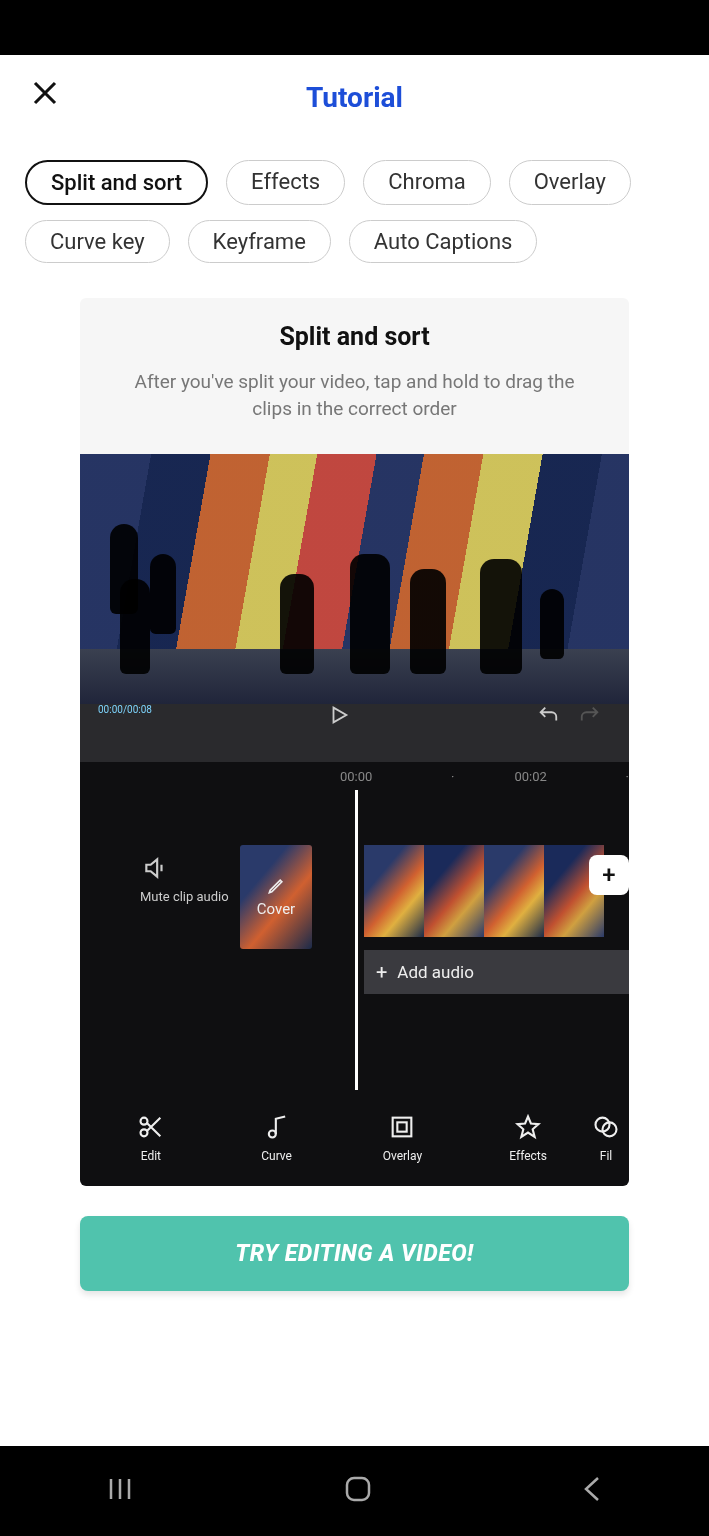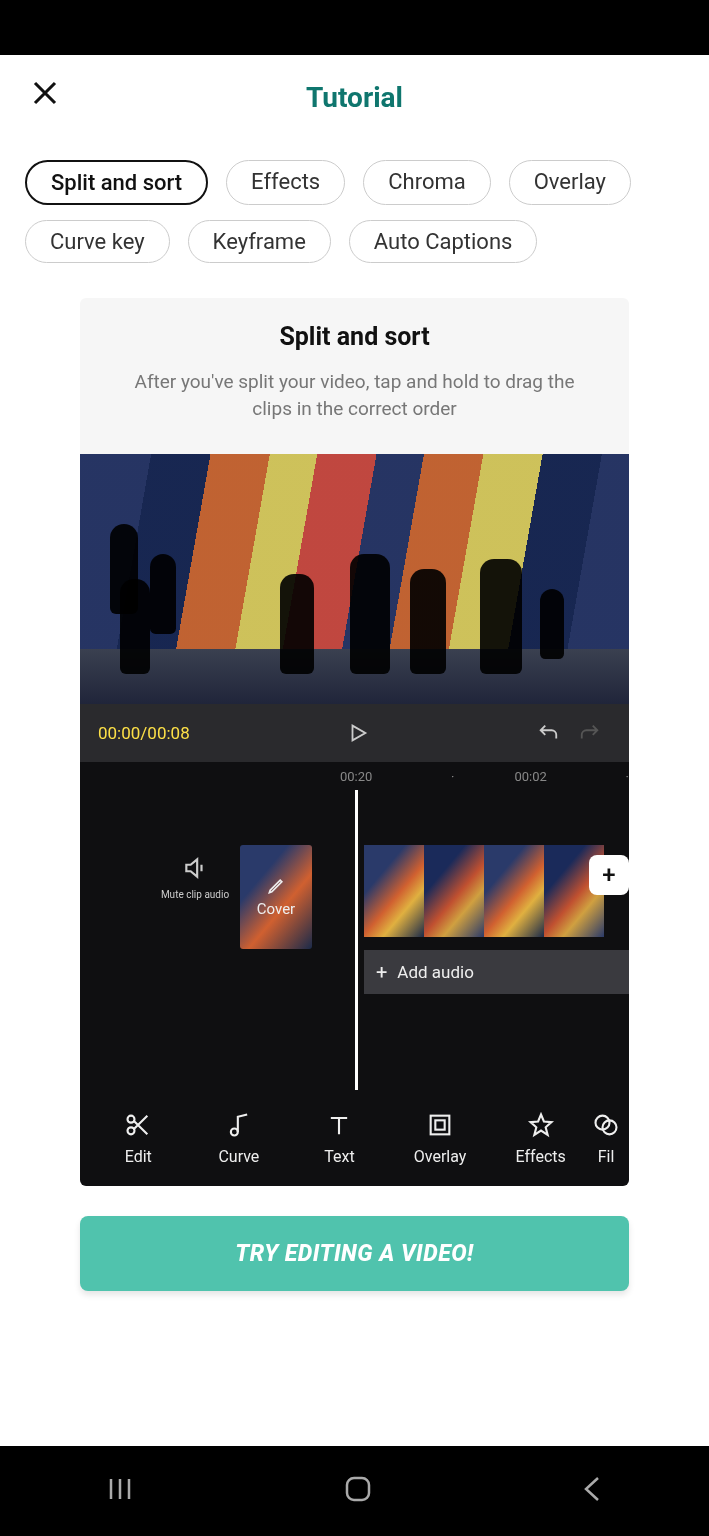--- a/index.html
+++ b/index.html
@@ -1,66 +1,66 @@
 <!DOCTYPE html>
 <html><head>
 <meta charset="utf-8">
 <style>
   * { box-sizing: border-box; margin: 0; padding: 0; }
   html, body { width: 709px; height: 1536px; font-family: -apple-system, Roboto, Arial, sans-serif; background: #fff; overflow: hidden; }
   .status-bar { height: 55px; background: #000; }
   .header { display: flex; align-items: center; height: 85px; position: relative; }
   .close { position: absolute; left: 25px; top: 18px; width: 40px; height: 40px; display: flex; align-items: center; justify-content: center; }
   .close svg { width: 30px; height: 30px; stroke: #111; stroke-width: 2.5; }
-  .title { margin: 0 auto; font-size: 28px; font-weight: 700; color: #0f766e; }
+  .title { margin: 0 auto; font-size: 28px; font-weight: 700; color: #1d4ed8; }
   .chips { padding: 20px 25px 10px 25px; display: flex; flex-wrap: wrap; gap: 15px 18px; }
   .chip { border: 1.5px solid #ccc; border-radius: 999px; padding: 8px 24px; font-size: 22px; color: #333; background: #fff; }
   .chip.active { border: 2.5px solid #111; font-weight: 500; color: #111; }
   .card { margin: 25px 80px 0 80px; background: #f6f6f6; border-radius: 6px; overflow: hidden; }
   .card-head { padding: 24px 20px 32px 20px; text-align: center; }
   .card-title { font-size: 25px; font-weight: 700; color: #111; margin-bottom: 18px; }
   .card-desc { font-size: 19px; color: #777; line-height: 1.4; padding: 0 20px; }
   .video { width: 100%; height: 250px; position: relative; overflow: hidden; }
   .video .img { position: absolute; inset: 0; background:
       linear-gradient(to bottom, rgba(10,20,60,0.15), rgba(10,20,60,0.15)),
       linear-gradient(100deg,
         #2b3a6a 0 12%, #1a2a55 12% 22%,
         #e07030 22% 32%, #f0e060 32% 40%,
         #e05040 40% 50%, #2b3a6a 50% 58%,
         #e07030 58% 68%, #f0e060 68% 78%,
         #1a2a55 78% 88%, #2b3a6a 88% 100%);
   }
   .video .people { position: absolute; inset: 0; }
   .person { position: absolute; bottom: 30px; width: 38px; height: 110px; background: rgba(0,0,0,0.9); border-radius: 14px 14px 6px 6px; }
   .video .floor { position: absolute; left: 0; right: 0; bottom: 0; height: 55px; background: linear-gradient(#3a4050, #20253a); }
-  .controls { background: #2a2a2d; height: 58px; display: flex; align-items: center; padding: 0 18px; color: #fde047; font-size: 17px; }
+  .controls { background: #2a2a2d; height: 58px; display: flex; align-items: flex-start; padding: 0 18px; color: #7dd3fc; font-size: 10px; }
   .controls .time { flex: 0 0 auto; }
   .controls .play { flex: 1; display: flex; justify-content: center; }
   .controls .play svg { width: 22px; height: 22px; stroke: #ccc; fill: none; stroke-width: 2; }
   .controls .undo, .controls .redo { width: 42px; display: flex; justify-content: center; }
   .controls .undo svg, .controls .redo svg { width: 26px; height: 22px; stroke: #ccc; fill: none; stroke-width: 2; }
   .controls .redo svg { stroke: #555; }
   .timeline { background: #0f0f11; position: relative; }
   .timeline-ruler { height: 28px; display: flex; align-items: center; color: #888; font-size: 13px; padding-left: 260px; gap: 60px; }
   .timeline-ruler .tick { width: 80px; }
   .timeline-body { height: 300px; position: relative; }
   .playhead { position: absolute; left: 275px; top: 0; bottom: 0; width: 3px; background: #fff; }
-  .left-controls { position: absolute; left: 60px; top: 65px; width: 110px; text-align: center; color: #ccc; font-size: 10px; }
+  .left-controls { position: absolute; left: 60px; top: 65px; width: 110px; text-align: left; color: #ccc; font-size: 13px; }
   .mute-icon svg { width: 30px; height: 26px; stroke: #ccc; fill: none; stroke-width: 2; }
   .mute-label { margin-top: 6px; line-height: 1.1; }
   .cover-thumb { position: absolute; left: 160px; top: 55px; width: 72px; height: 104px; background: linear-gradient(130deg, #2a3a6a 30%, #d06030 60%, #1a2a4a); border-radius: 3px; display: flex; flex-direction: column; align-items: center; justify-content: center; color: #eee; font-size: 15px; }
   .cover-thumb svg { width: 20px; height: 20px; stroke: #eee; fill: none; stroke-width: 2; margin-bottom: 4px; }
   .clips { position: absolute; left: 284px; top: 55px; right: 0; height: 92px; display: flex; }
   .clip { width: 60px; height: 92px; background: linear-gradient(130deg, #2a3a6a 30%, #d06030 55%, #e0b040 70%, #1a2a4a); }
   .clip:nth-child(even){ background: linear-gradient(130deg, #1a2a5a 30%, #c05030 55%, #d0a040 70%, #2a3a6a); }
   .add-clip { position: absolute; right: 0; top: 65px; width: 40px; height: 40px; background: #fff; border-radius: 8px; display: flex; align-items: center; justify-content: center; font-size: 24px; font-weight: 500; color: #111; }
   .add-audio { position: absolute; left: 284px; right: 0; top: 160px; height: 44px; background: #3a3a3f; color: #eee; font-size: 17px; display: flex; align-items: center; padding-left: 12px; }
   .add-audio span.plus { font-size: 20px; margin-right: 10px; }
   .toolbar { background: #0f0f11; height: 96px; display: flex; align-items: center; justify-content: space-between; padding: 0 8px; }
-  .tool { flex: 1; text-align: center; color: #eee; font-size: 16px; }
+  .tool { flex: 1; text-align: center; color: #eee; font-size: 12px; }
   .tool svg { width: 28px; height: 28px; stroke: #eee; fill: none; stroke-width: 1.8; display: block; margin: 0 auto 8px auto; }
   .cta-wrap { margin: 30px 80px 0 80px; }
   .cta { background: #50c3ad; color: #fff; font-size: 23px; font-weight: 800; font-style: italic; text-align: center; padding: 24px 0; border-radius: 8px; box-shadow: 0 4px 6px rgba(0,0,0,0.1); letter-spacing: 0.5px; }
   .nav-bar { position: absolute; left: 0; right: 0; bottom: 0; height: 90px; background: #000; display: flex; align-items: center; justify-content: space-around; }
   .nav-bar svg { stroke: #aaa; fill: none; stroke-width: 2.5; }
 </style>
 </head>
 <body>
 
 <div class="status-bar"></div>
@@ -119,21 +119,21 @@
     </div>
     <div class="redo">
       <svg viewBox="0 0 24 24">
           <path d="M15 14 L20 9 L15 4 M20 9 H8 a5 5 0 0 0 -5 5 v4"></path>
         </svg>
     </div>
   </div>
 
   <div class="timeline">
     <div class="timeline-ruler">
-      <span class="tick">00:20</span>
+      <span class="tick">00:00</span>
       <span>·</span>
       <span class="tick">00:02</span>
       <span>·</span>
     </div>
     <div class="timeline-body">
       <div class="left-controls">
         <div class="mute-icon">
           <svg viewBox="0 0 24 24">
               <path d="M4 9 v6 h4 l6 5 V4 l-6 5 Z M18 9 v6"></path>
             </svg>
@@ -174,26 +174,20 @@
     </div>
     <div class="tool">
       <svg viewBox="0 0 24 24">
           <circle cx="8" cy="18" r="3"></circle>
           <path d="M11 18 V5 l8 -2"></path>
         </svg>
       <span>Curve</span>
     </div>
     <div class="tool">
       <svg viewBox="0 0 24 24">
-          <path d="M5 6 h14 M12 6 v14"></path>
-        </svg>
-      <span>Text</span>
-    </div>
-    <div class="tool">
-      <svg viewBox="0 0 24 24">
           <rect x="4" y="4" width="16" height="16"></rect>
           <rect x="8" y="8" width="8" height="8"></rect>
         </svg>
       <span>Overlay</span>
     </div>
     <div class="tool">
       <svg viewBox="0 0 24 24">
           <path d="M12 3 l2.5 6 6.5 .5 -5 4.5 1.7 6.5 -5.7 -3.7 -5.7 3.7 1.7 -6.5 -5 -4.5 6.5 -.5 Z"></path>
         </svg>
       <span>Effects</span>

